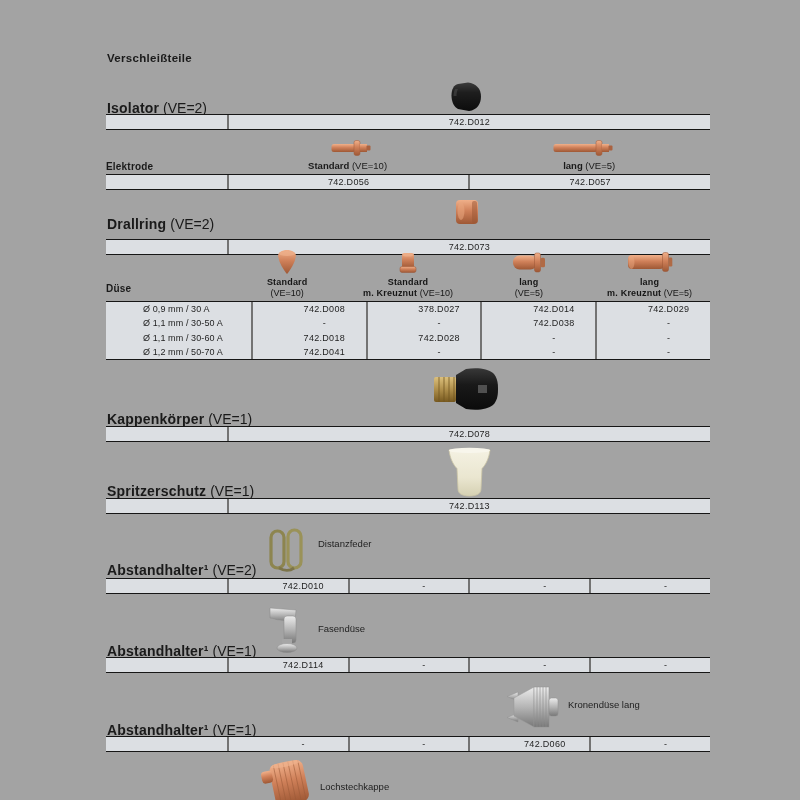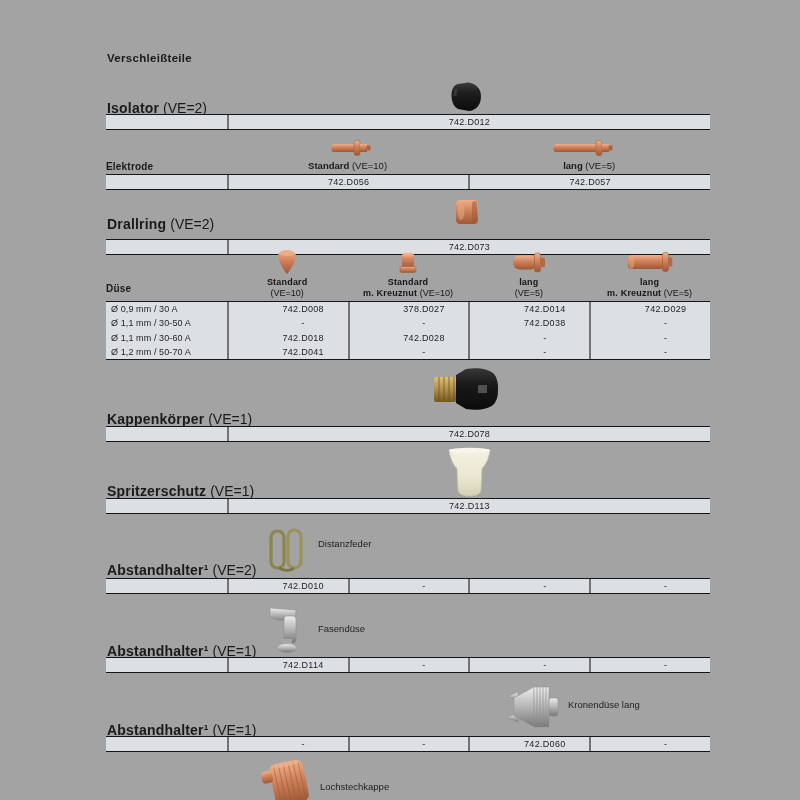--- a/index.html
+++ b/index.html
@@ -10,21 +10,21 @@
   .sec-label b{font-weight:bold;letter-spacing:.2px;}
   .sec-label .ve{font-weight:normal;}
   .tbl{position:absolute;left:106px;width:604px;background:#dcdfe3;
        border-top:1.2px solid #161616;border-bottom:1.5px solid #161616;box-sizing:border-box;}
   .row{display:flex;height:14px;}
   .duese .row{height:14.25px;}
   .cell{box-sizing:border-box;font-size:9px;line-height:14px;color:#1e1e1e;overflow:hidden;white-space:nowrap;}
   .cell+.cell{border-left:2px solid #737373;}
   .w1{width:20%;padding-left:30px;}.w2{width:40%;}.w4{width:80%;}
   .pn{text-align:center;letter-spacing:.3px;}
-  .spec{padding-left:5px;letter-spacing:.1px;}
+  .spec{padding-left:5px;letter-spacing:.1px;margin-left:32px;}
   .hdr-row{position:absolute;left:106px;width:604px;display:flex;align-items:flex-end;}
   .hcell{width:20%;text-align:center;font-size:9px;line-height:11px;color:#161616;}
   .hcell b{letter-spacing:.2px;}
   .hcell-label{width:20%;text-align:left;font-size:10px;font-weight:bold;padding-bottom:0px;letter-spacing:.2px;margin-top:28px;}
   .w2h{width:40%;text-align:center;font-size:9.5px;line-height:12px;}
   .caption{position:absolute;font-size:9.5px;color:#222;white-space:nowrap;text-align:right;}
   .img{position:absolute;}
 </style>
 </head>
 <body>

